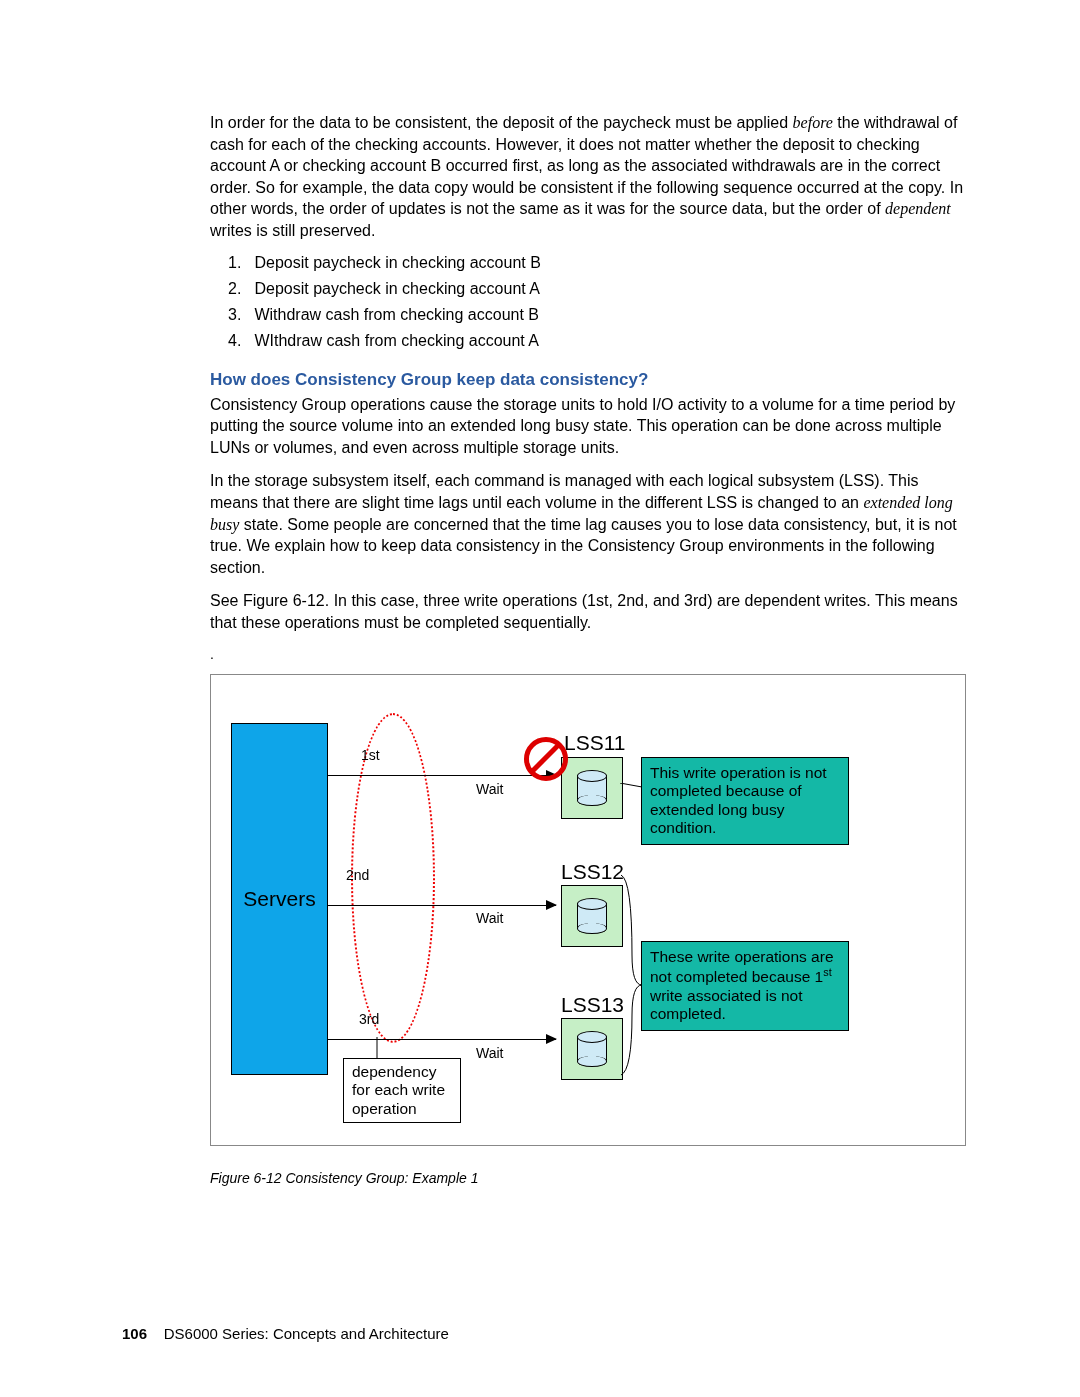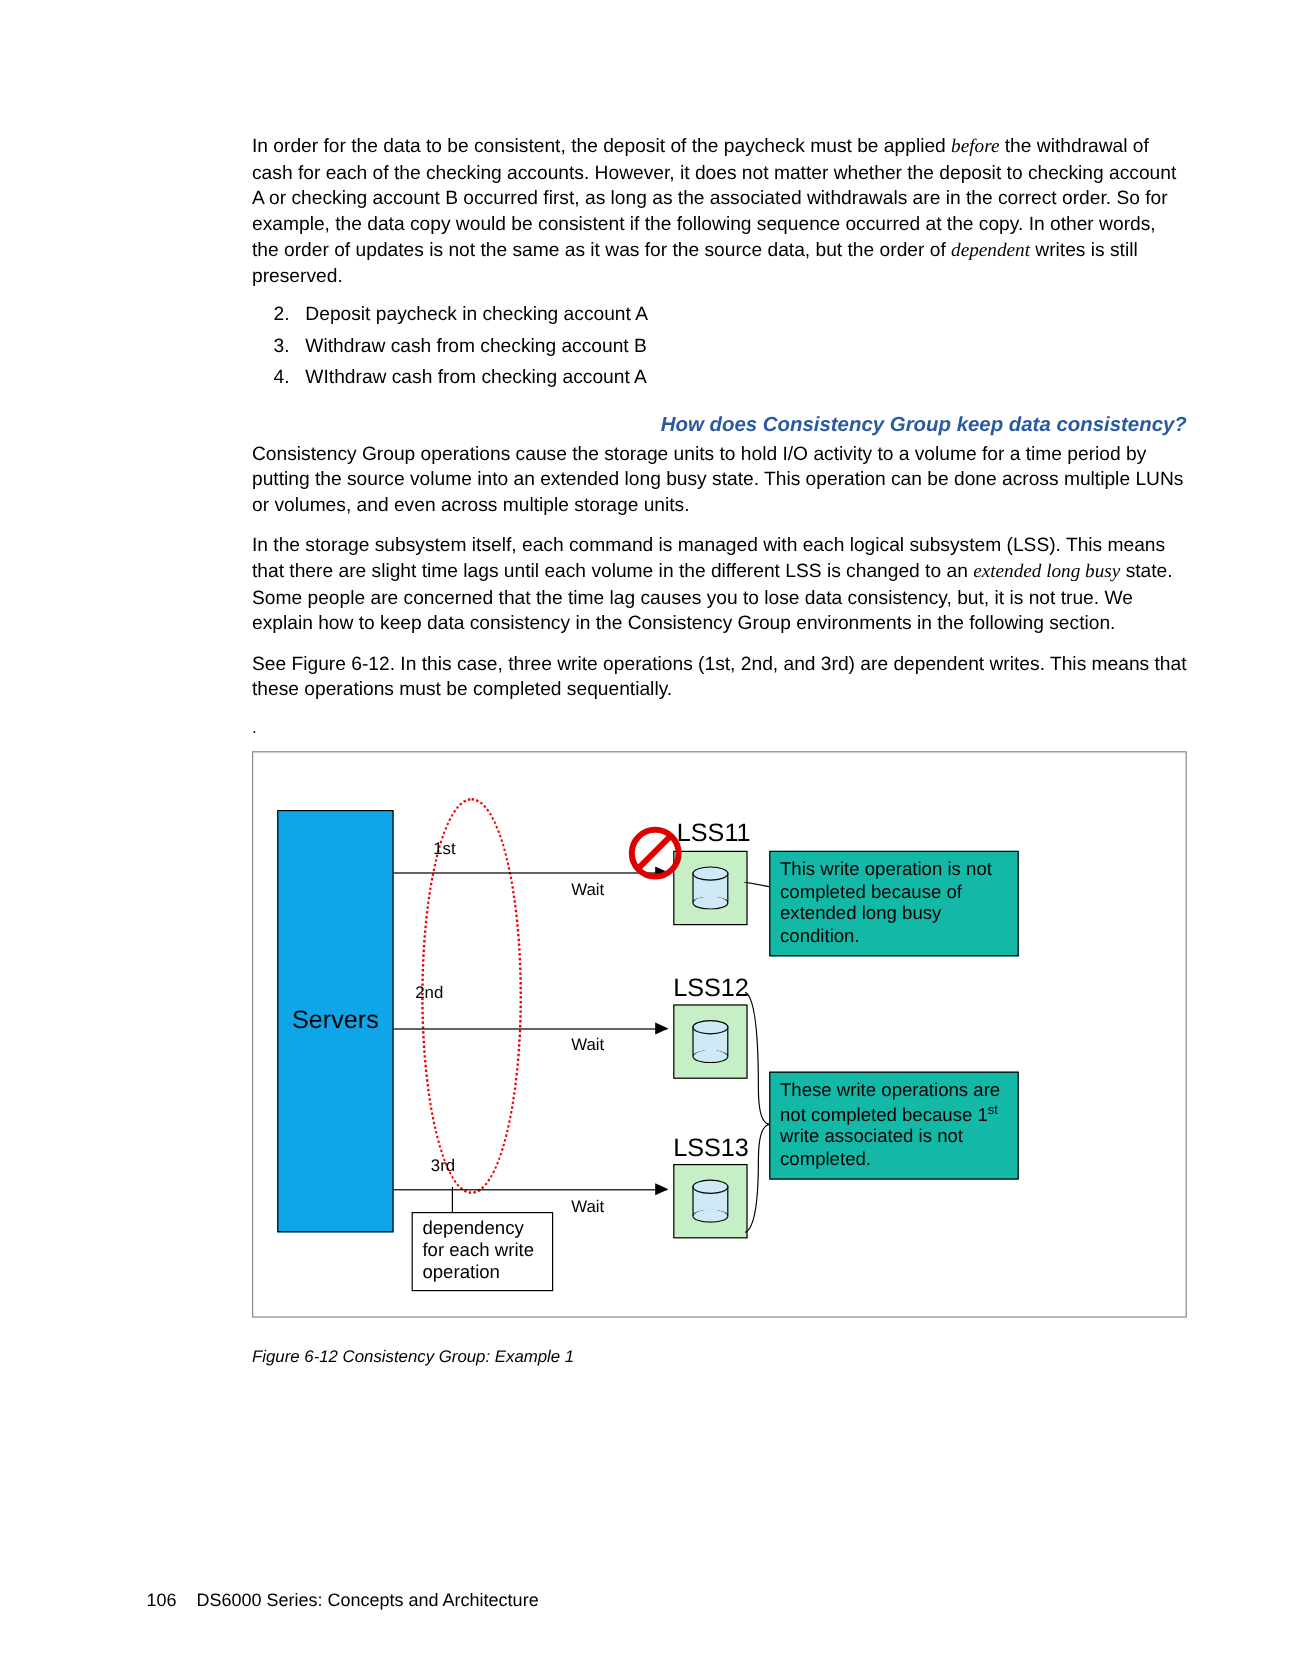--- a/index.html
+++ b/index.html
@@ -6,42 +6,40 @@
     margin: 0;
     background: #fff;
     font-family: Arial, Helvetica, sans-serif;
     font-size: 16px;
     color: #000;
     width: 1080px;
     height: 1397px;
     position: relative;
   }
   .page {
-    padding: 112px 91px 40px 210px;
+    padding: 112px 114px 40px 210px;
     position: relative;
   }
   .para {
     line-height: 1.35;
     margin-bottom: 12px;
   }
   .italic { font-style: italic; font-family: Georgia, 'Times New Roman', serif; }
   .ol {
     margin: 8px 0 18px 0;
   }
   .ol-item {
     margin: 8px 0 8px 18px;
   }
   .ol-num { display: inline-block; min-width: 22px; }
   .heading {
-    font-style: italic;
     font-weight: bold;
     color: #2b5aa0;
     font-size: 17px;
     margin: 20px 0 4px 0;
-    text-align: right;
   }
   .figure-box {
     border: 0.75px solid #888;
     position: relative;
     height: 470px;
     margin-top: 12px;
     overflow: hidden;
   }
   .servers-box {
     position: absolute;
@@ -128,21 +126,21 @@
   .caption {
     font-size: 14px;
     font-style: italic;
     margin-top: 24px;
   }
   .footer {
     position: absolute;
     left: 122px; bottom: 55px;
     font-size: 15px;
   }
-  .footer-bold { font-weight: normal; margin-top: 33px; }
+  .footer-bold { font-weight: bold; margin-top: 33px; }
   .no-sign {
     position:absolute;
     width:34px; height:34px;
     border:5px solid #d00;
     border-radius:50%;
   }
   .no-sign::after{
     content:"";
     position:absolute;
     left:-2px; top:13px;
@@ -155,20 +153,21 @@
 </style>
 </head>
 <body>
 
 <div class="page">
   <div class="para">
     <span>In order for the data to be consistent, the deposit of the paycheck must be applied </span><span class="italic">before</span><span> the withdrawal of cash for each of the checking accounts. However, it does not matter whether the deposit to checking account A or checking account B occurred first, as long as the associated withdrawals are in the correct order. So for example, the data copy would be consistent if the following sequence occurred at the copy. In other words, the order of updates is not the same as it was for the source data, but the order of </span><span class="italic">dependent</span><span> writes is still preserved.</span>
   </div>
 
   <div class="ol">
+    <div class="ol-item"><span class="ol-num">1.</span> <span>Deposit paycheck in checking account B</span></div>
     <div class="ol-item"><span class="ol-num">2.</span> <span>Deposit paycheck in checking account A</span></div>
     <div class="ol-item"><span class="ol-num">3.</span> <span>Withdraw cash from checking account B</span></div>
     <div class="ol-item"><span class="ol-num">4.</span> <span>WIthdraw cash from checking account A</span></div>
   </div>
 
   <div class="heading">How does Consistency Group keep data consistency?</div>
 
   <div class="para">Consistency Group operations cause the storage units to hold I/O activity to a volume for a time period by putting the source volume into an extended long busy state. This operation can be done across multiple LUNs or volumes, and even across multiple storage units.</div>
 
   <div class="para">

